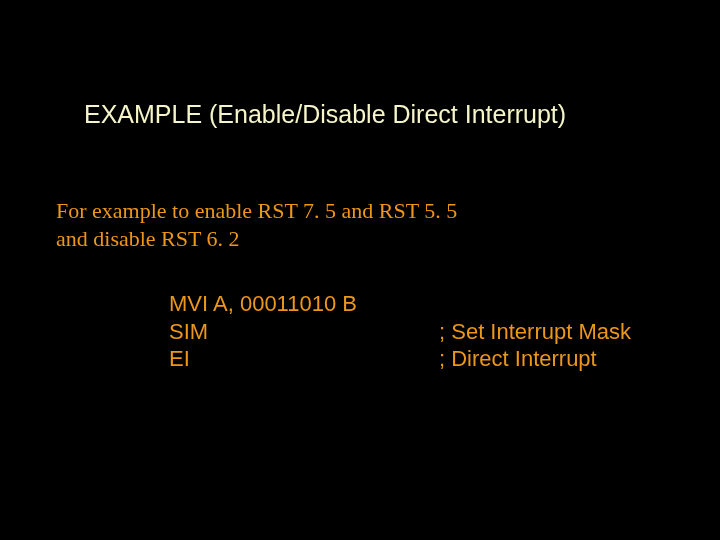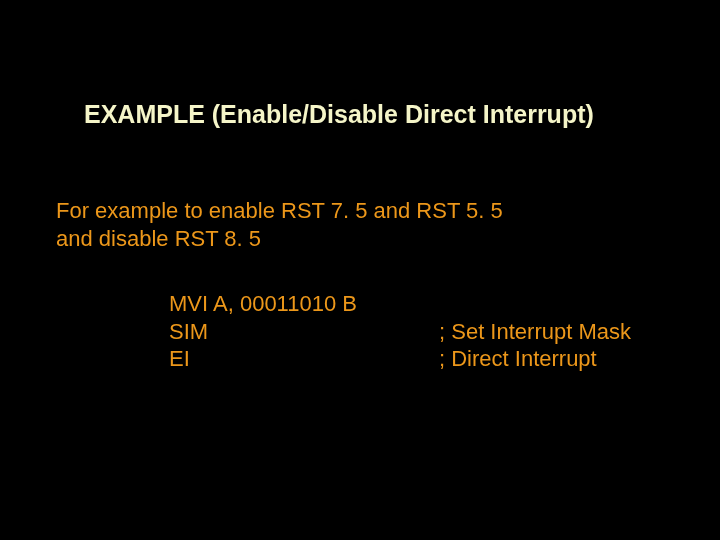--- a/index.html
+++ b/index.html
@@ -15,29 +15,30 @@
     position: relative;
     width: 720px;
     height: 540px;
   }
   .title {
     position: absolute;
     top: 100px;
     left: 84px;
     color: #f5f5c8;
     font-size: 25px;
-    font-weight: 700;
+    font-weight: 400;
   }
   .intro {
     position: absolute;
     top: 197px;
     left: 56px;
     color: #ec971a;
     font-size: 22px;
     line-height: 1.25;
+    font-family: Liberation Serif, serif;
   }
   .code {
     position: absolute;
     top: 290px;
     left: 122px;
     color: #ec971a;
     font-size: 22px;
     line-height: 1.25;
   }
   .code span.instr {
@@ -51,21 +52,21 @@
 </style>
 </head>
 <body>
 
 <div class="slide">
 
   <div class="title">EXAMPLE (Enable/Disable Direct Interrupt)</div>
 
   <div class="intro">
     <div>For example to enable RST 7. 5 and RST 5. 5</div>
-    <div>and disable RST 8. 5</div>
+    <div>and disable RST 6. 2</div>
   </div>
 
   <div class="code">
     <div>
       <span class="instr">MVI A, 00011010 B</span>
     </div>
     <div>
       <span class="instr">SIM</span><span class="comment">; Set Interrupt Mask</span>
     </div>
     <div>

